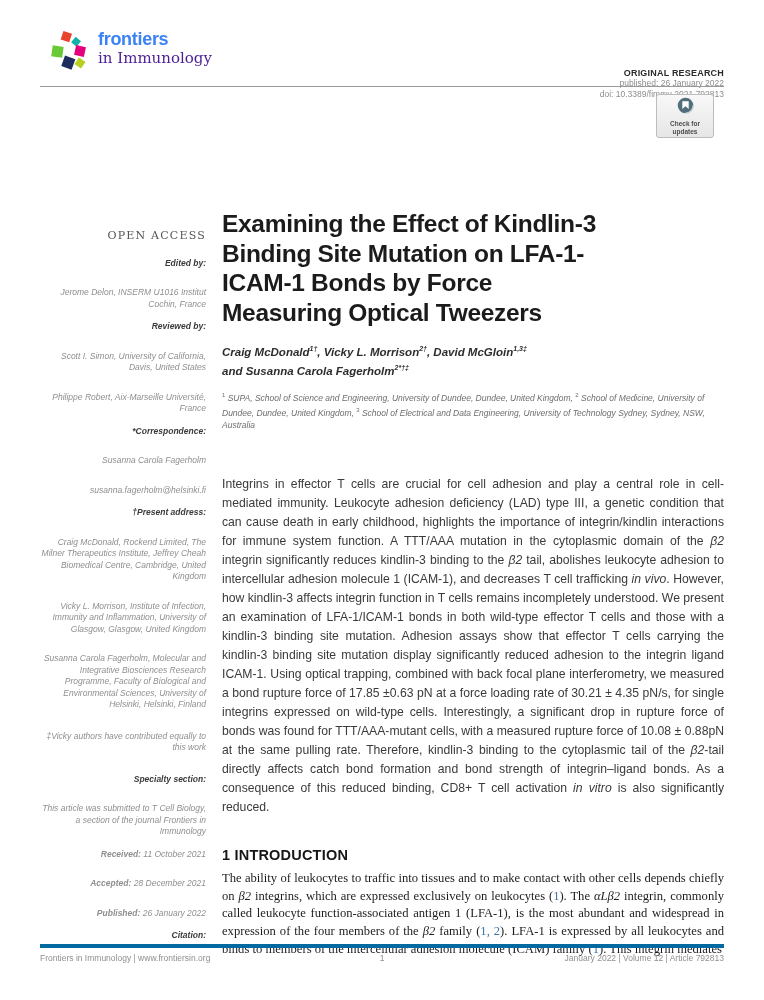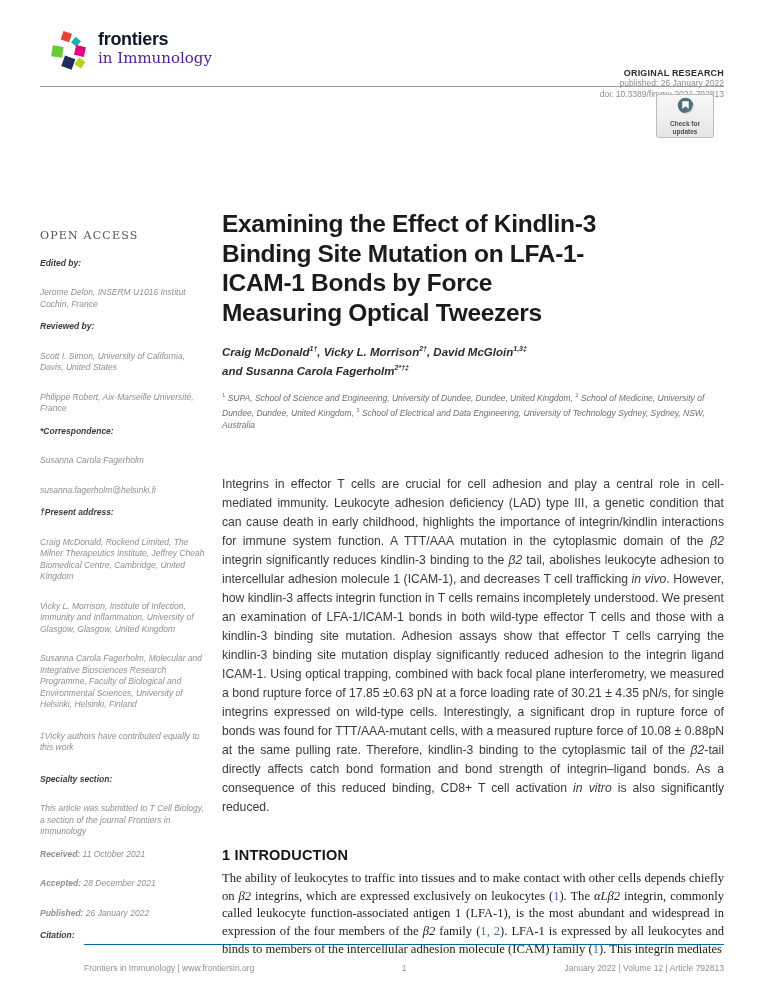--- a/index.html
+++ b/index.html
@@ -1,53 +1,53 @@
 <!DOCTYPE html>
 <html><head>
 <meta charset="utf-8">
 <style>
   html,body{margin:0;padding:0;background:#ffffff;}
   body{width:764px;height:1000px;position:relative;font-family:"Liberation Sans",sans-serif;color:#222;overflow:hidden;}
 
   
   .logo{position:absolute;left:48px;top:30px;display:flex;align-items:flex-start;}
   .logo-cubes{margin-right:8px;}
-  .logo-text .l1{font-size:18px;font-weight:bold;color:#0f172a;letter-spacing:-0.3px;line-height:19px;}
+  .logo-text .l1{font-size:18px;font-weight:bold;color:#3b82f6;letter-spacing:-0.3px;line-height:19px;}
   .logo-text .l2{font-family:"DejaVu Serif",serif;font-size:15px;color:#4c1d95;line-height:18px;}
   .header-right{position:absolute;right:40px;top:38px;text-align:right;}
   .header-right .type{font-size:9px;font-weight:bold;color:#2b2b2b;letter-spacing:0.2px;margin-top:30px;}
   .header-right .pub,.header-right .doi{font-size:8.5px;color:#8d8d8d;line-height:11px;}
   .top-rule{position:absolute;left:40px;right:40px;top:86px;border-bottom:1px solid #9a9a9a;}
   .check-badge{position:absolute;left:656px;top:94px;width:56px;height:42px;border:1px solid #bcbcbc;border-radius:3px;
     background:linear-gradient(#f8f8f8,#e6e6e6);display:flex;flex-direction:column;align-items:center;justify-content:center;cursor:pointer;}
   .check-badge .txt{font-size:6.5px;font-weight:bold;color:#4d4d4d;text-align:center;line-height:7.5px;margin-top:2px;white-space:pre-line;}
 
   
-  .sidebar{position:absolute;left:40px;top:230px;width:166px;font-size:8.5px;line-height:11.5px;color:#8f8f8f;font-style:italic;}
+  .sidebar{position:absolute;left:40px;top:230px;width:166px;text-align:right;font-size:8.5px;line-height:11.5px;color:#8f8f8f;font-style:italic;}
   .open-access{font-family:"DejaVu Serif",serif;font-style:normal;font-size:11px;letter-spacing:1.2px;color:#555;margin-bottom:16px;}
   .sb-label{font-weight:bold;color:#3a3a3a;margin-top:11px;}
   .sb-block{margin-top:18px;}
   .sb-gap{margin-top:20px;}
   .sb-email{color:#8f8f8f;}
 
   
   .main{position:absolute;left:222px;top:209px;width:502px;}
   .title{font-size:24.5px;line-height:29.5px;font-weight:bold;color:#1b1b1b;letter-spacing:-0.3px;}
   .authors{margin-top:14px;font-size:11.5px;font-weight:bold;font-style:italic;color:#2d2d2d;line-height:15px;}
   .authors sup{font-size:7px;}
   .affils{margin-top:10px;font-size:8.5px;font-style:italic;color:#6e6e6e;line-height:12.5px;}
   .affils sup{font-size:6px;font-style:normal;}
   .abstract{margin-top:43px;font-size:12.2px;line-height:19px;color:#3a3a3a;text-align:justify;}
   .keywords{margin-top:13px;font-size:9.5px;font-weight:bold;color:#2b2b2b;}
   .intro-h{margin-top:30px;font-size:14.5px;font-weight:bold;color:#161616;letter-spacing:0.2px;}
   .intro-p{margin-top:7px;font-family:"Liberation Serif",serif;font-size:12.6px;line-height:17.8px;color:#1d1d1d;text-align:justify;}
 
   
-  .footer{position:absolute;left:40px;right:40px;top:944px;border-top:1px solid #0369a1;padding-top:18px;
-    display:flex;font-size:8.5px;color:#8f8f8f;margin-left:44px;}
+  .footer{position:absolute;left:40px;right:40px;top:944px;border-top:4px solid #0369a1;padding-top:5px;
+    display:flex;font-size:8.5px;color:#8f8f8f;}
   .footer .fl{flex:1;text-align:left;}
   .footer .fc{width:40px;text-align:center;}
   .footer .fr{flex:1;text-align:right;}
 </style>
 </head>
 <body>
 
 <div class="logo">
   <span class="logo-cubes">
     <svg width="42" height="46" viewBox="0 0 42 46">

